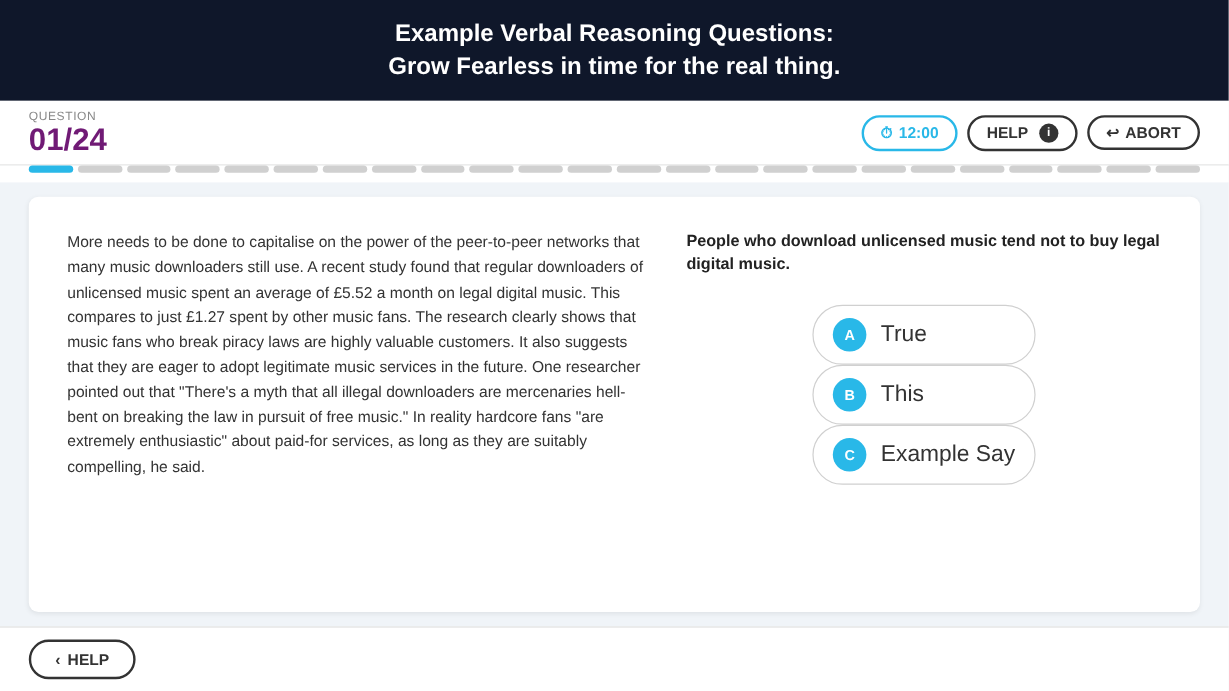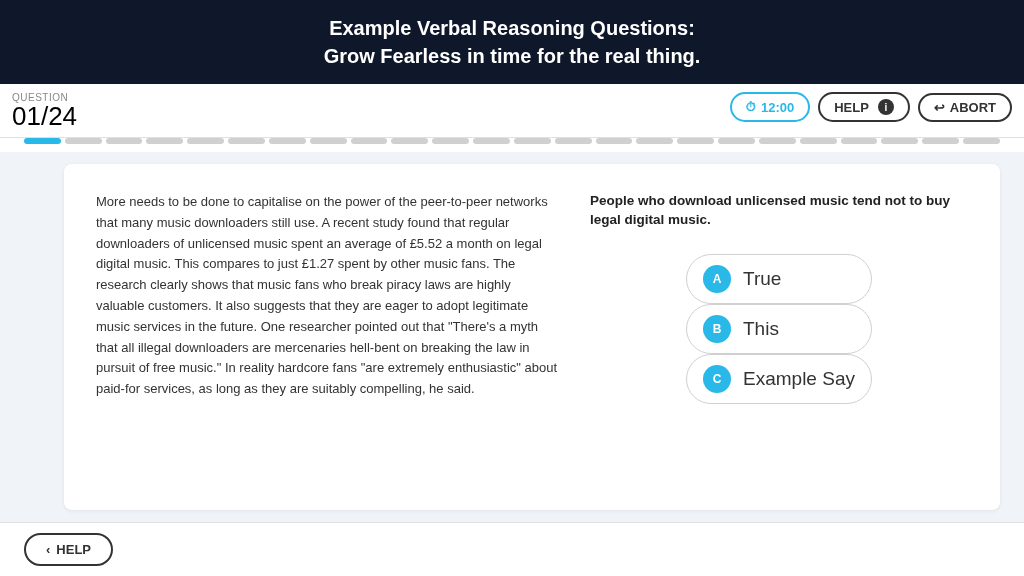--- a/index.html
+++ b/index.html
@@ -23,35 +23,35 @@
     }
     .header-title {
       font-size: 20px;
       font-weight: 600;
     }
 
     
     .toolbar {
       background: white;
       border-bottom: 1px solid #e0e0e0;
-      padding: 8px 12px;
-      display: flex;
-      align-items: flex-start;
+      padding: 8px 24px;
+      display: flex;
+      align-items: center;
       justify-content: space-between;
     }
     .question-label {
       font-size: 10px;
       color: #888;
       text-transform: uppercase;
       letter-spacing: 0.5px;
     }
     .question-number {
       font-size: 26px;
-      font-weight: 400;
-      color: #000000;
+      font-weight: 700;
+      color: #701a75;
       line-height: 1;
     }
     .toolbar-actions {
       display: flex;
       align-items: center;
       gap: 8px;
     }
     .timer-btn {
       border: 2px solid #29b8e8;
       border-radius: 20px;
@@ -131,21 +131,20 @@
       gap: 0;
     }
     .card {
       background: white;
       border-radius: 8px;
       padding: 28px 32px;
       display: flex;
       gap: 32px;
       width: 100%;
       box-shadow: 0 1px 4px rgba(0,0,0,0.07);
-      margin-left: 40px;
     }
 
     
     .passage-section {
       flex: 1.1;
       font-size: 13px;
       color: #333;
       line-height: 1.6;
     }
 

